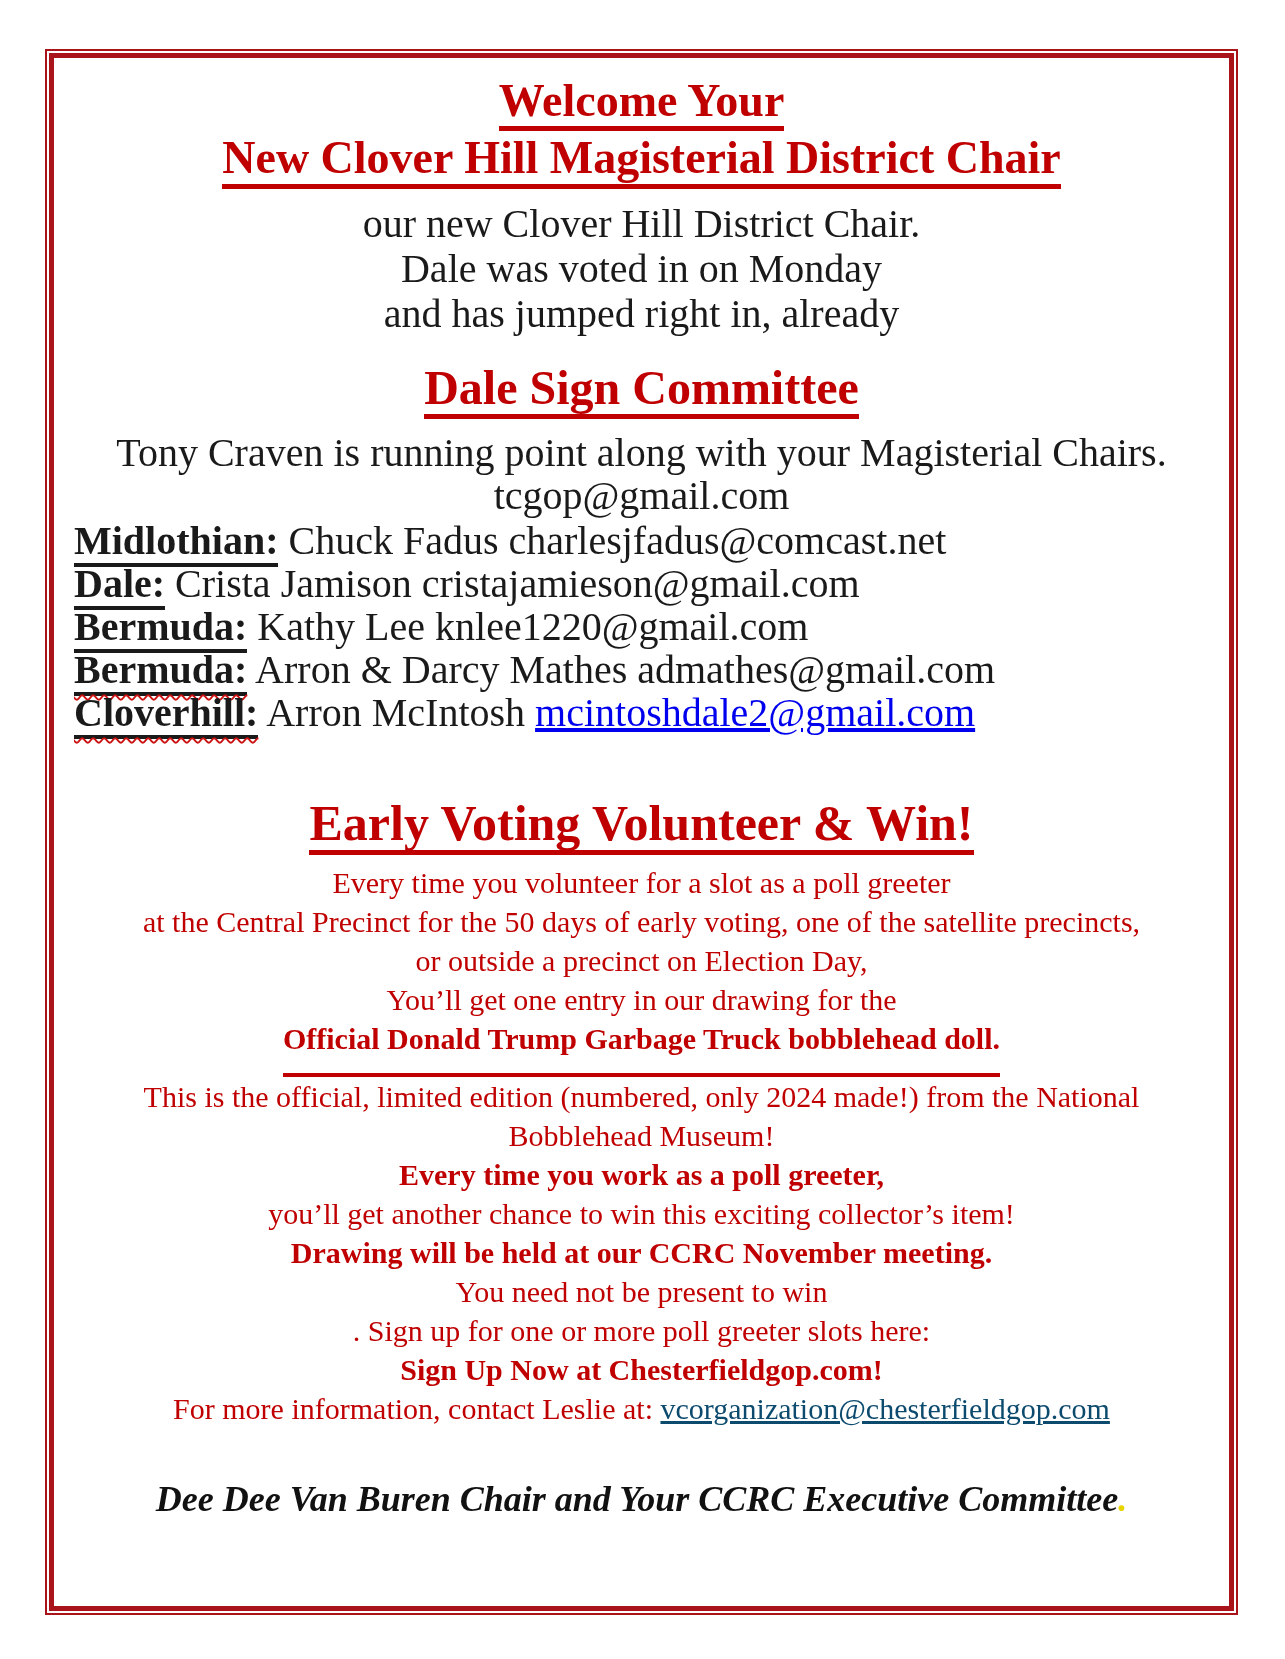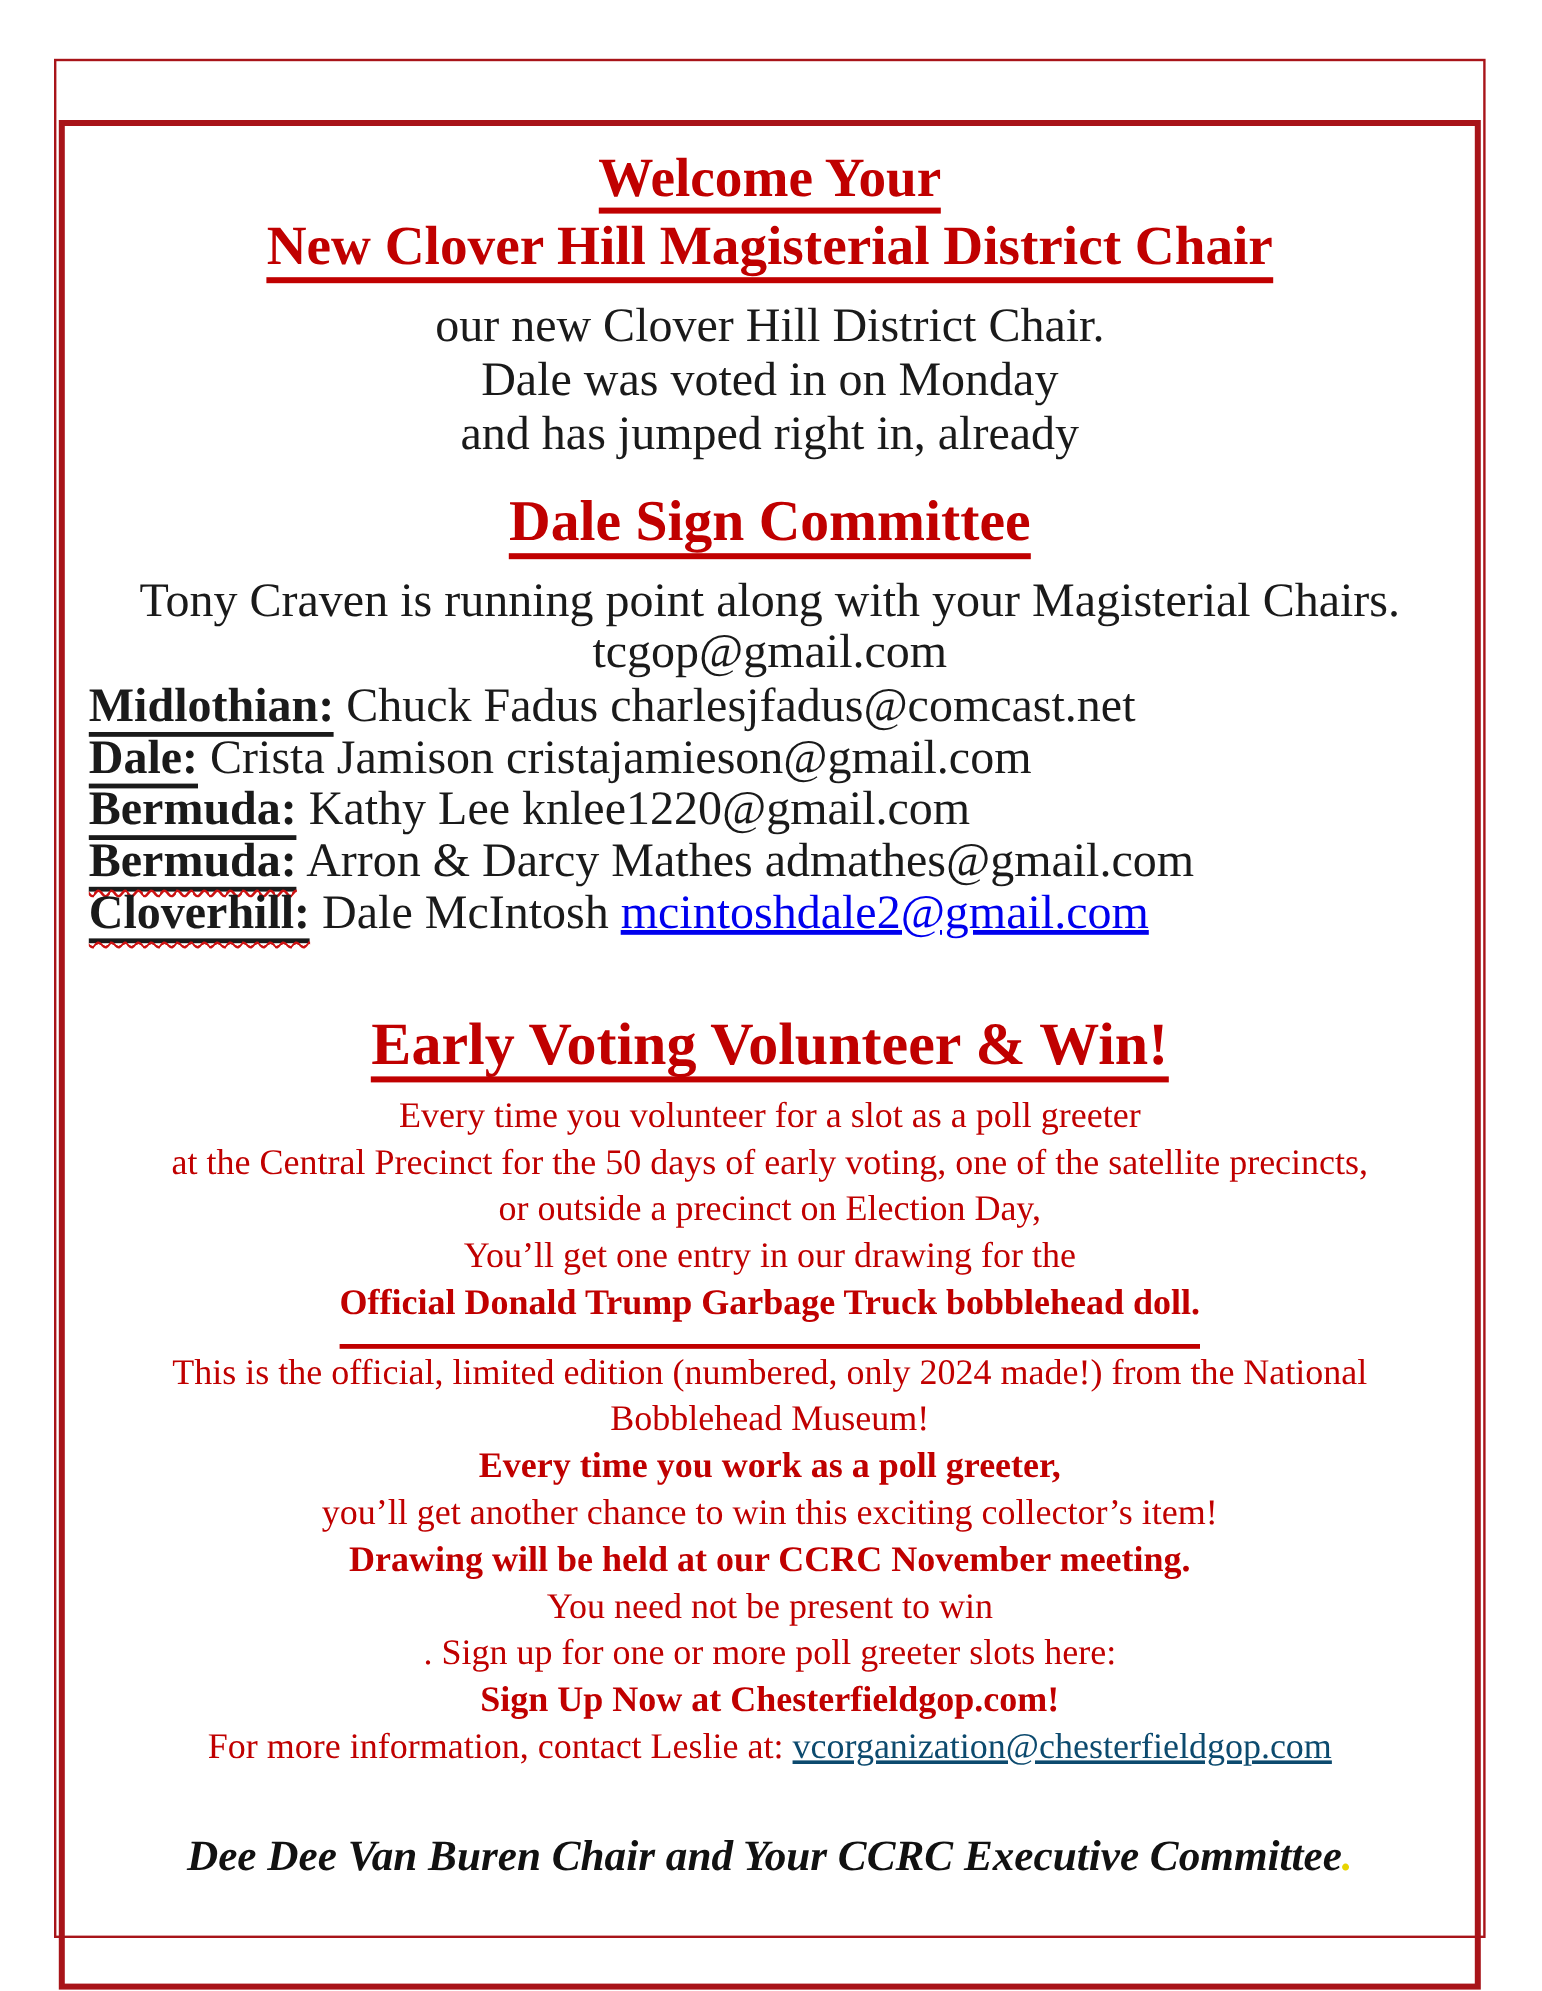--- a/index.html
+++ b/index.html
@@ -22,21 +22,20 @@
     background: #ffffff;
   }
   .frame-inner {
     width: 100%;
     height: 100%;
     box-sizing: border-box;
     border: 5px solid #a81419;
     overflow: hidden;
     text-align: center;
     color: #111111;
-    margin-top: 47px;
   }
   .h1-line {
     font-size: 46px;
     font-weight: bold;
     color: #c00000;
     line-height: 1.16;
   }
   .h1-line.first { margin-top: 16px; }
   .u-thick {
     display: inline-block;
@@ -137,21 +136,21 @@
     <div class="tony-block">
       <div class="black-line">Tony Craven is running point along with your Magisterial Chairs.</div>
       <div class="black-line">tcgop@gmail.com</div>
     </div>
 
     <div class="members-block">
         <div class="member-line"><span class="district-label">Midlothian:</span><span> Chuck Fadus charlesjfadus@comcast.net</span></div>
         <div class="member-line"><span class="district-label">Dale:</span><span> Crista Jamison cristajamieson@gmail.com</span></div>
         <div class="member-line"><span class="district-label">Bermuda:</span><span> Kathy Lee knlee1220@gmail.com</span></div>
         <div class="member-line"><span class="district-label wavy">Bermuda:</span><span> Arron &amp; Darcy Mathes admathes@gmail.com</span></div>
-        <div class="member-line"><span class="district-label wavy">Cloverhill:</span><span> Dale McIntosh </span><a class="email-link" href="#">mcintoshdale2@gmail.com</a></div>
+        <div class="member-line"><span class="district-label wavy">Cloverhill:</span><span> Arron McIntosh </span><a class="email-link" href="#">mcintoshdale2@gmail.com</a></div>
       </div>
 
     <div class="h2-line early">
       <span class="u-thick">Early Voting Volunteer &amp; Win!</span>
     </div>
 
     <div class="red-lines-block">
         <div class="red-line"><span>Every time you volunteer for a slot as a poll greeter</span></div>
         <div class="red-line"><span>at the Central Precinct for the 50 days of early voting, one of the satellite precincts,</span></div>
         <div class="red-line"><span>or outside a precinct on Election Day,</span></div>

